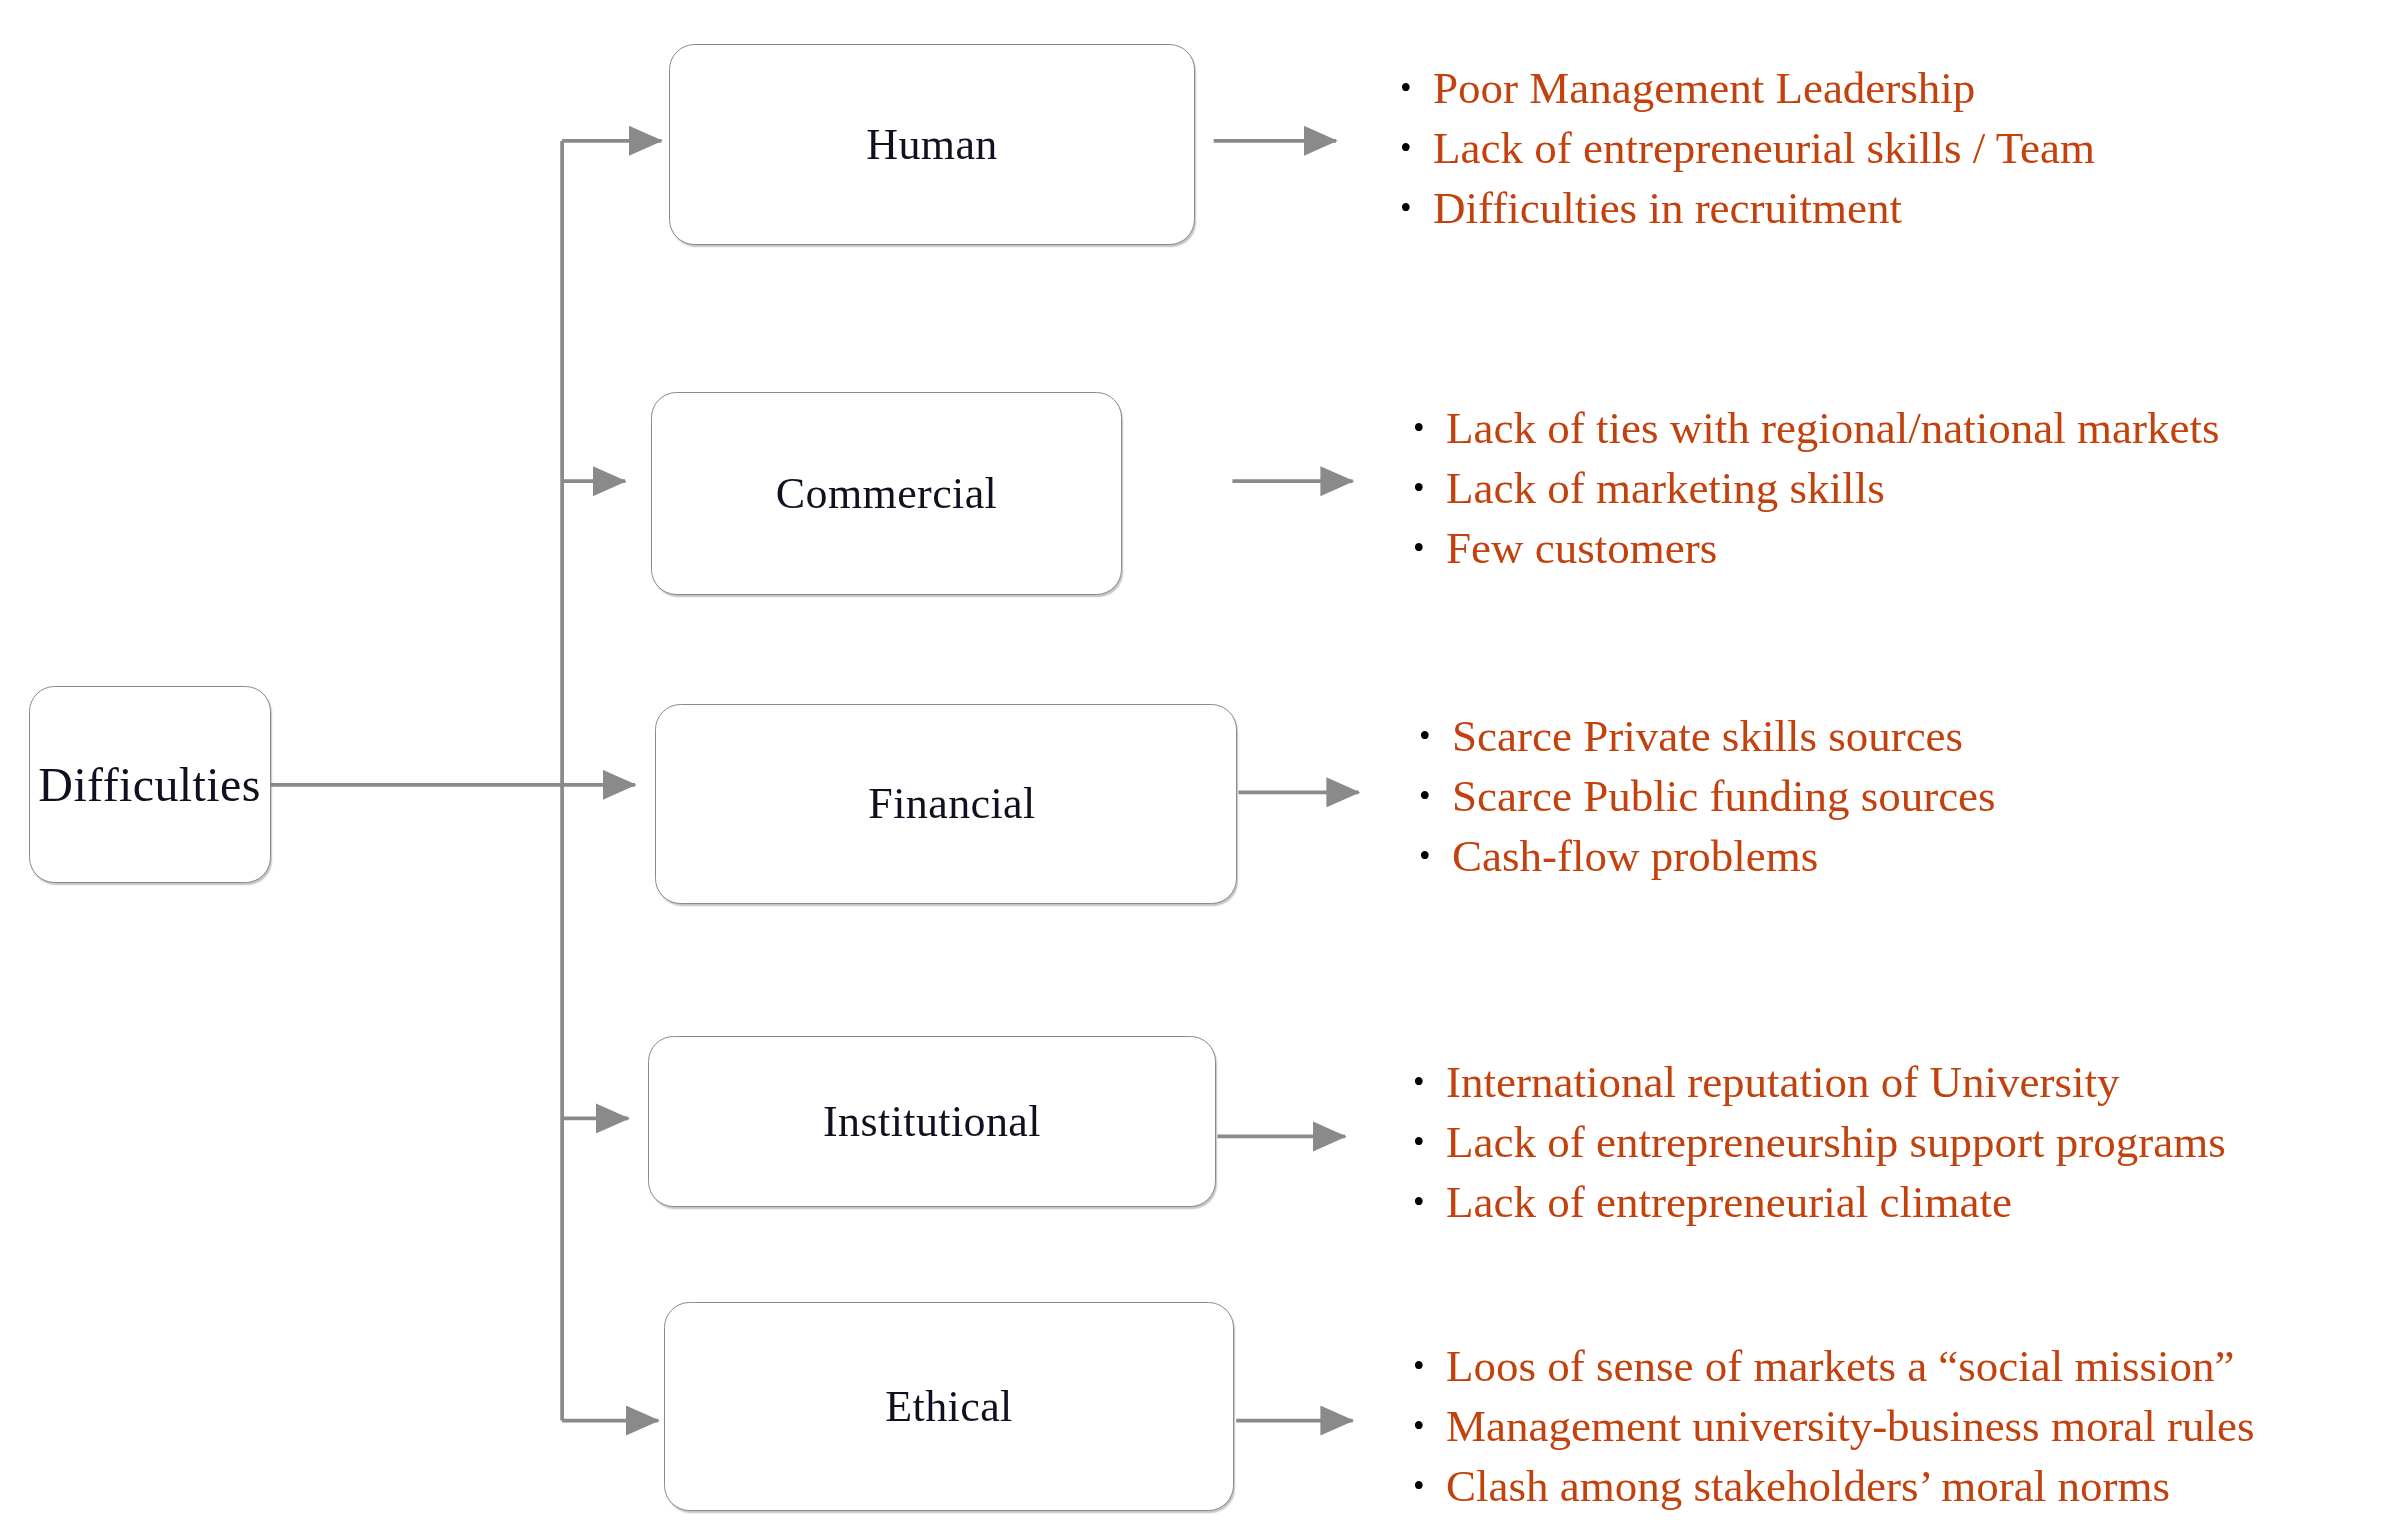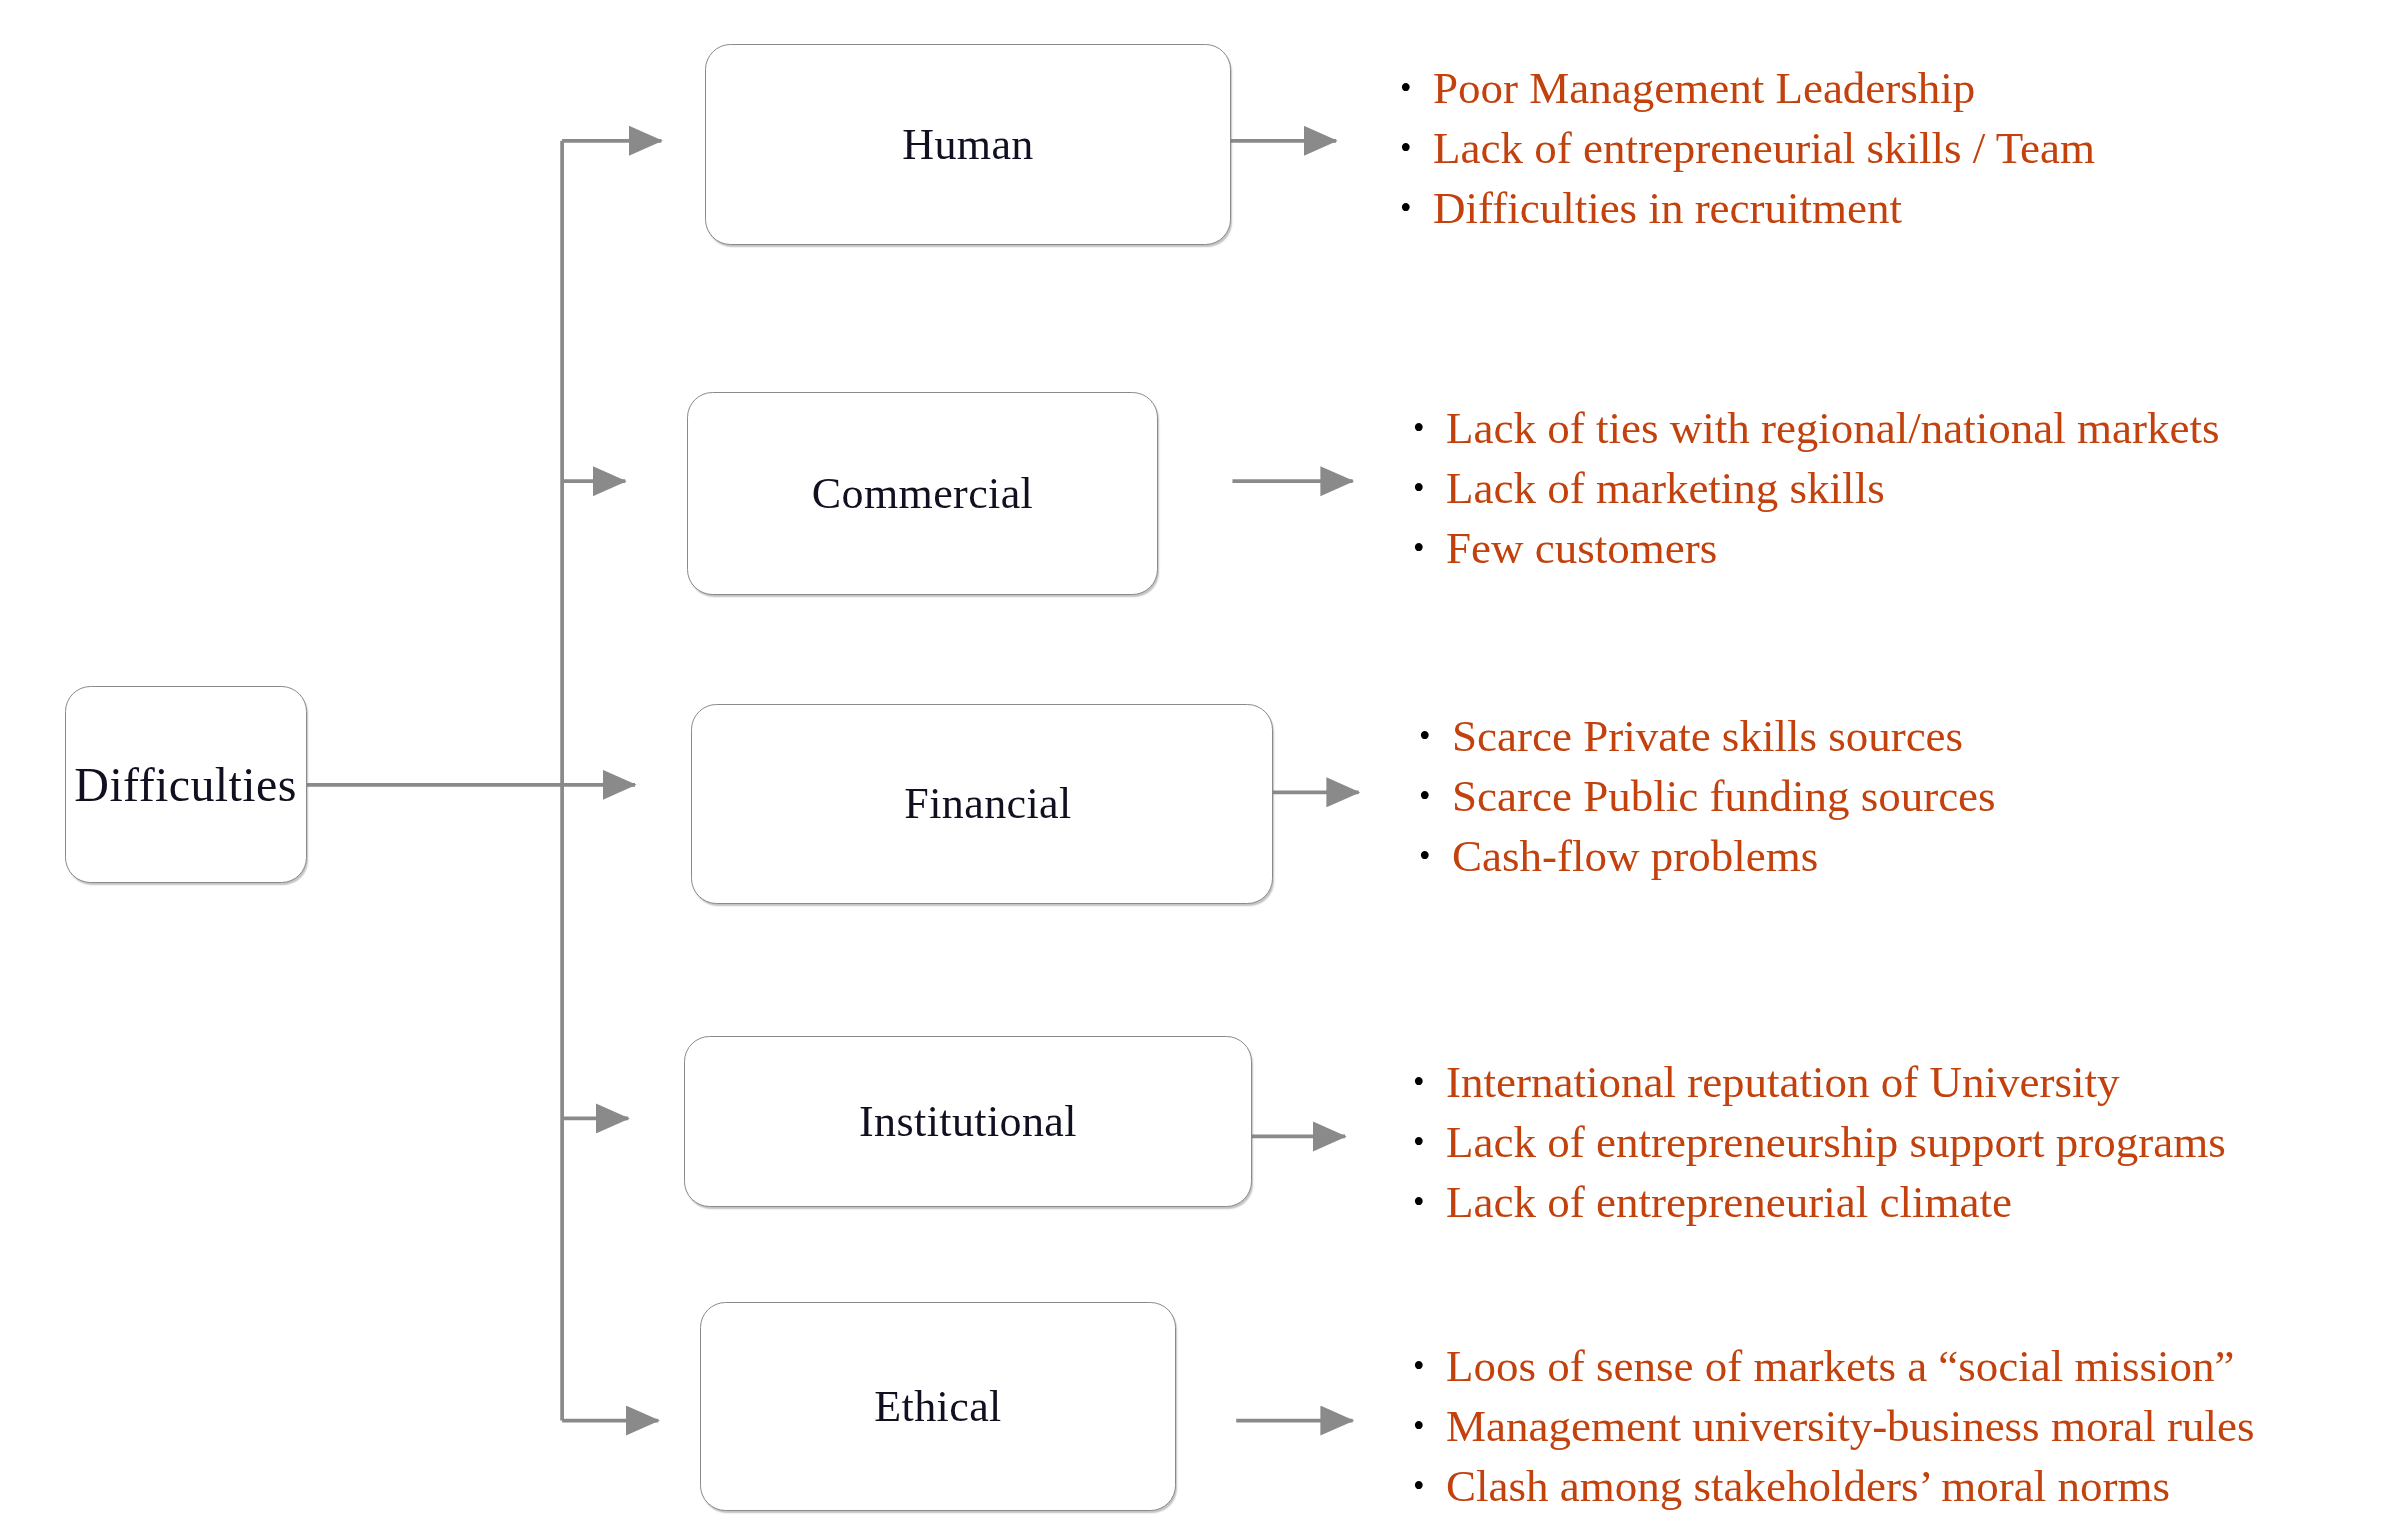--- a/index.html
+++ b/index.html
@@ -29,21 +29,20 @@
   .node-box {
     position: absolute;
     box-sizing: border-box;
     border: 1.5px solid #8a8a8a;
     border-radius: 25.6px;
     background: #ffffff;
     display: flex;
     align-items: center;
     justify-content: center;
     box-shadow: 1.5px 2.3px 1.5px -0.8px rgba(120,120,120,0.45);
-    margin-left: 36px;
   }
   .node-label {
     font-size: 44px;
     line-height: 1;
     color: #101020;
     letter-spacing: 0.4px;
     white-space: nowrap;
   }
   .root-label {
     font-size: 48px;
@@ -117,21 +116,21 @@
   </div>
 
   <div class="node-box" style="left:655px; top:704px; width:582px; height:200px;padding-left:12px;">
     <span class="node-label">Financial</span>
   </div>
 
   <div class="node-box" style="left:648px; top:1036px; width:568px; height:171px;">
     <span class="node-label">Institutional</span>
   </div>
 
-  <div class="node-box" style="left:664px; top:1302px; width:476px; height:209px;">
+  <div class="node-box" style="left:664px; top:1302px; width:570px; height:209px;">
     <span class="node-label">Ethical</span>
   </div>
 
   <div class="bullet-group" style="left:1400px; top:66px;">
     <div class="bullet-row">
       <span class="bullet-dot">•</span>
       <span class="bullet-text">Poor  Management Leadership</span>
     </div>
     <div class="bullet-row">
       <span class="bullet-dot">•</span>

